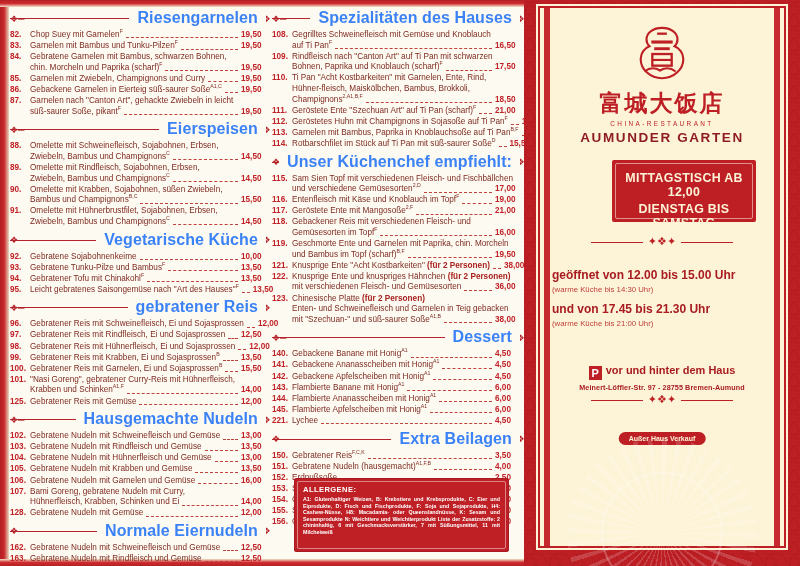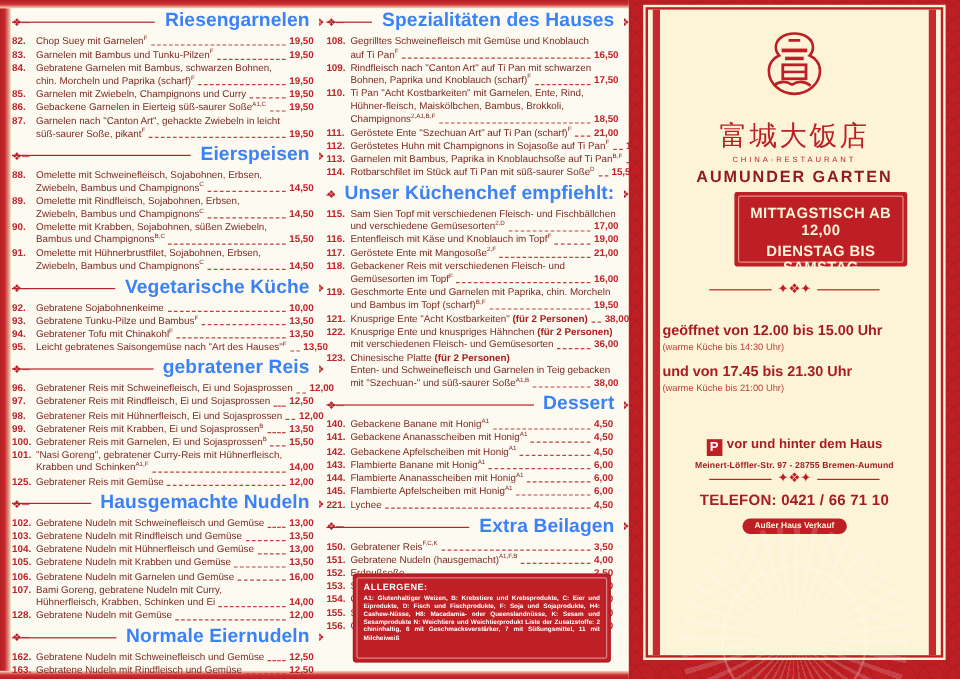--- a/index.html
+++ b/index.html
@@ -98,22 +98,22 @@
     position:absolute;left:16px;top:8px;width:244px;height:538px;
     background:#fdf3d7;
     box-shadow:0 0 0 2px #bd1f24, 0 0 0 4px #fdf3d7;
   }
   .vstripe{position:absolute;top:0;bottom:0;width:6px;background:#c72a2e;}
   .vstripe.a{left:4px;} .vstripe.b{right:4px;}
 
   
   #logo{position:absolute;left:0;right:0;top:16px;text-align:center;}
   .seal{margin:0 auto;width:62px;height:62px;position:relative;}
-  .cn{font-family:"DejaVu Sans", sans-serif;color:#bd1f24;font-weight:normal;
-      font-size:23px;letter-spacing:2px;margin-top:12px;}
+  .cn{font-family:"DejaVu Sans", sans-serif;color:#bd1f24;font-weight:bold;
+      font-size:23px;letter-spacing:2px;margin-top:2px;}
   .sub{font-size:6.4px;color:#bd1f24;letter-spacing:2.4px;margin-top:1px;}
   .name{font-size:13.5px;color:#8d1b1f;font-weight:bold;letter-spacing:1.6px;margin-top:3px;}
   .url{font-size:10.5px;color:#bd1f24;margin-top:2px;}
 
   
   #banner{
     position:absolute;left:28px;right:28px;top:152px;height:62px;
     background:#bd1f24;color:#fdf3d7;text-align:center;border-radius:2px;margin-left:44px;
   }
   #banner:before{content:"";position:absolute;inset:3px;
@@ -853,20 +853,19 @@
         <div>
           <span class="pbox">P</span><span class="ptxt">vor und hinter dem Haus</span>
         </div>
         <div class="addr">Meinert-Löffler-Str. 97 - 28755 Bremen-Aumund</div>
       </div>
 
       <div class="flourish" style="top:386px">
         <span class="bar"></span>✦❖✦<span class="bar"></span>
       </div>
 
-      <div id="phone">TELEFON: 0421 / 66 71 10</div>
       <div id="pill">Außer Haus Verkauf</div>
     </div>
 
     <div id="mandala"></div>
   </div>
 
 </div>
 
 </body></html>

